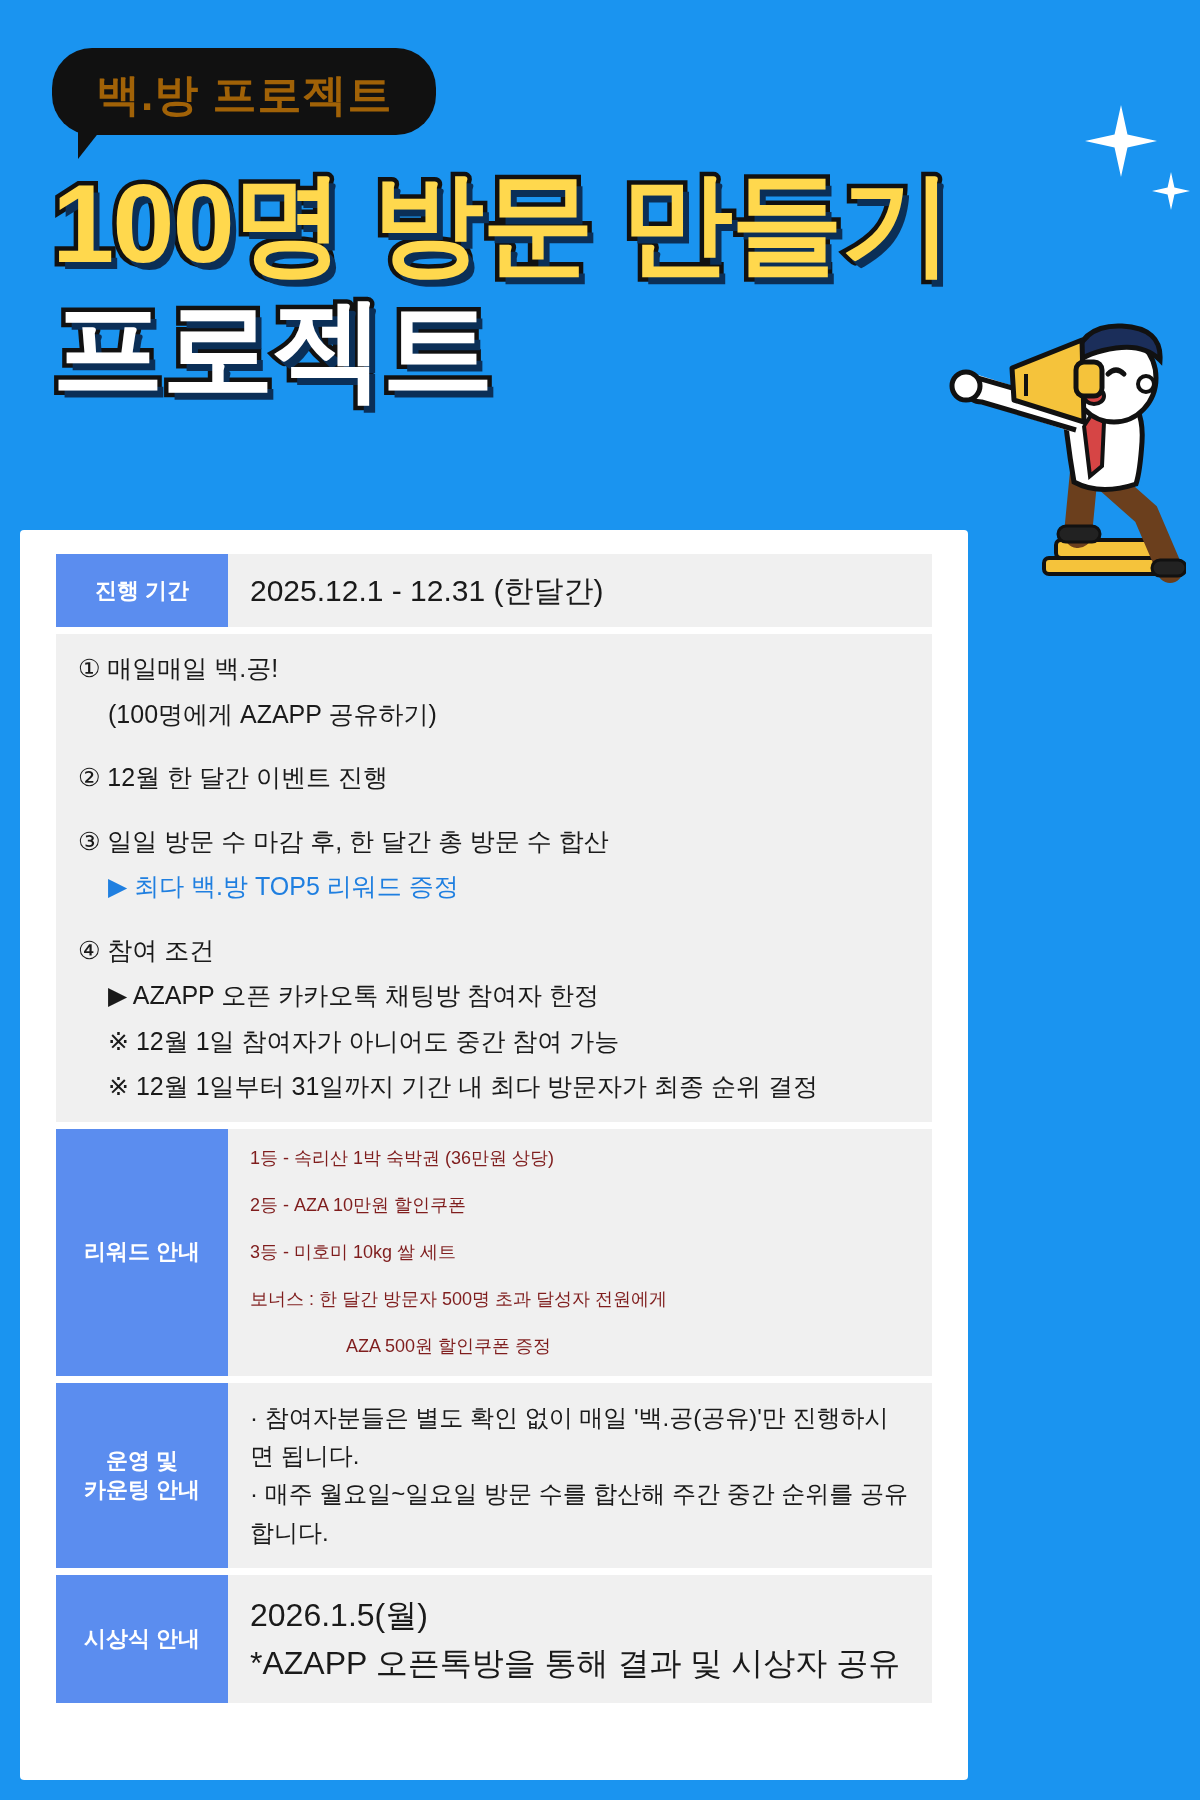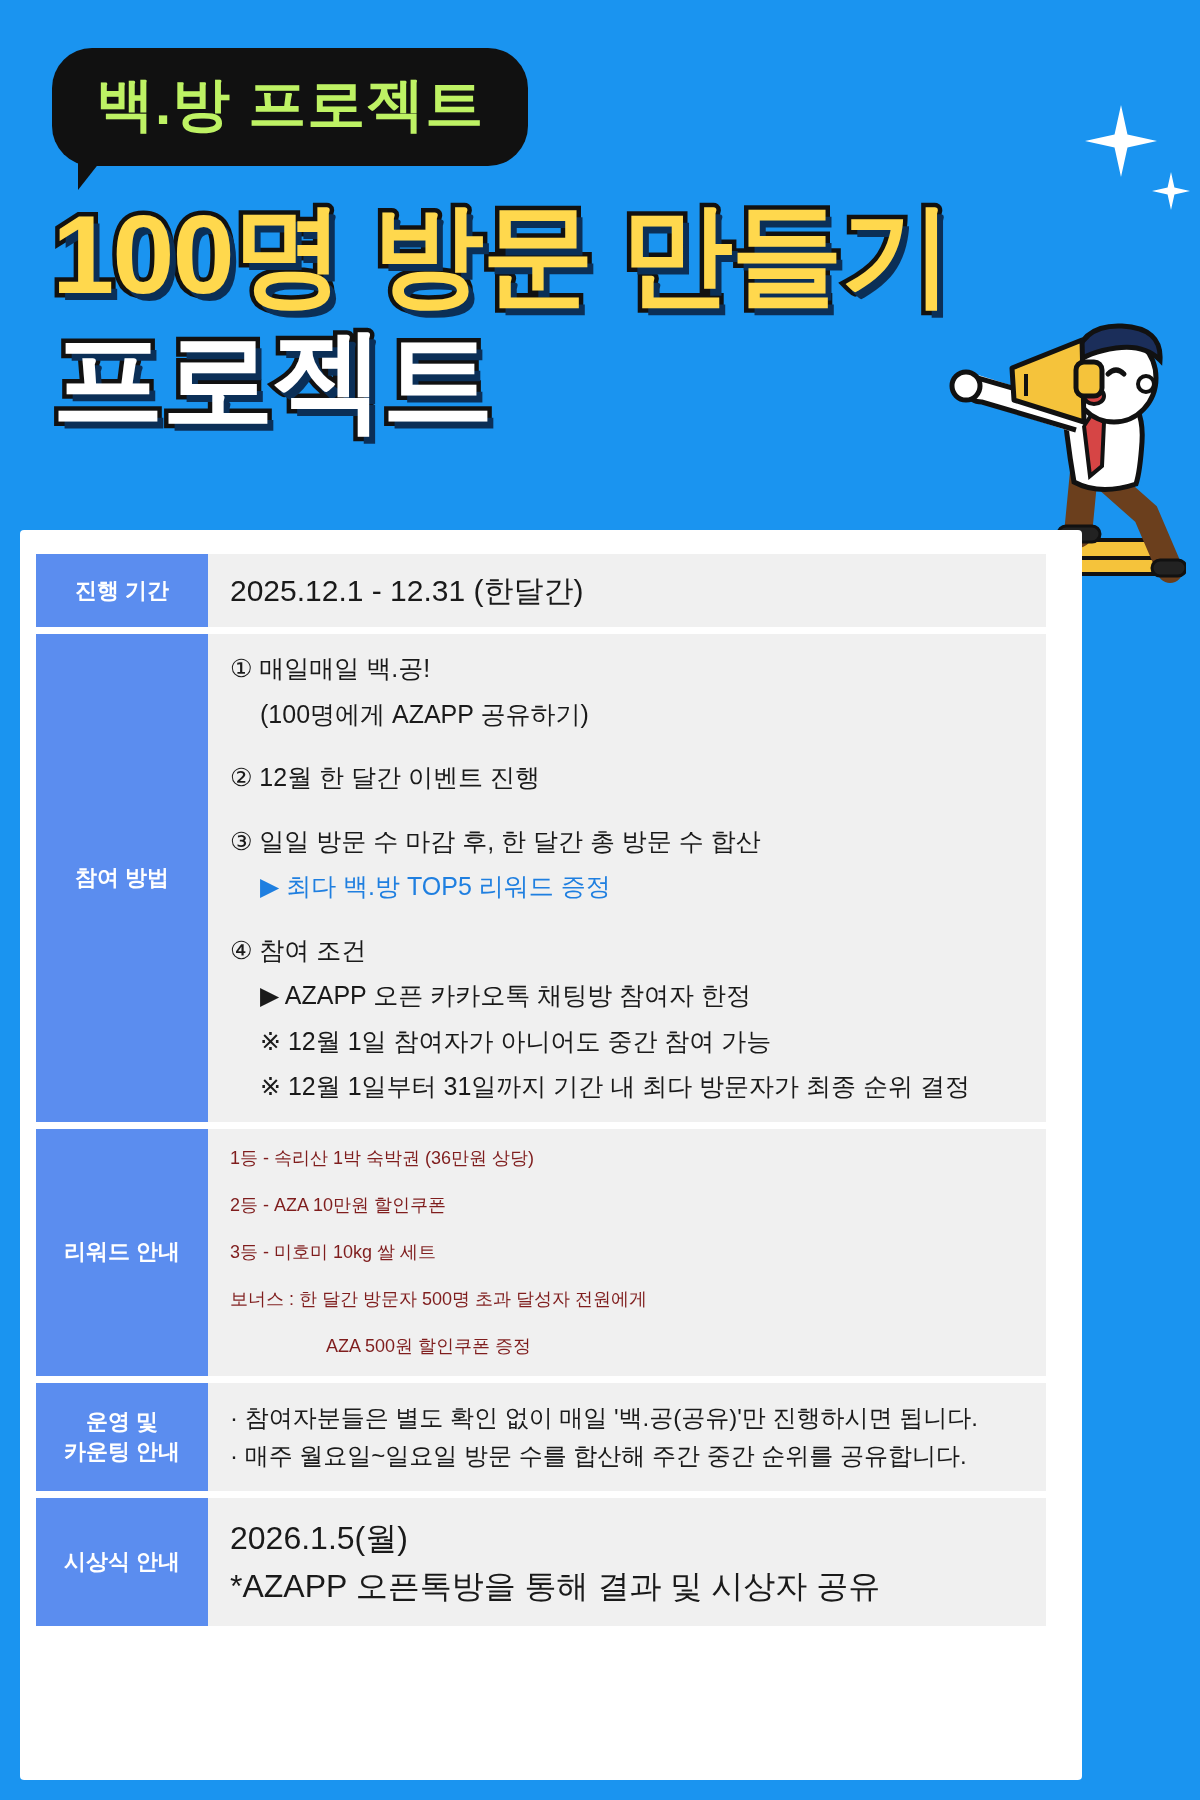--- a/index.html
+++ b/index.html
@@ -24,25 +24,25 @@
 
   .header {
     position: relative;
     padding: 48px 0 0 52px;
     height: 530px;
   }
 
   .badge {
     display: inline-block;
     background: #111111;
-    color: #bef264;
-    font-size: 58px;
+    color: #a16207;
+    font-size: 44px;
     font-weight: bold;
     letter-spacing: 1px;
-    padding: 18px 44px 22px 44px;
+    padding: 18px 44px 10px 44px;
     border-radius: 40px;
     position: relative;
   }
   .badge::after {
     content: "";
     position: absolute;
     left: 26px;
     bottom: -24px;
     width: 0; height: 0;
     border-left: 22px solid #111111;
@@ -90,25 +90,25 @@
     top: 322px;
     width: 360px;
     height: 290px;
   }
 
   
   .card {
     position: absolute;
     left: 20px;
     top: 530px;
-    width: 1062px;
+    width: 948px;
     height: 1250px;
     background: #ffffff;
     border-radius: 4px;
-    padding: 24px 36px 26px 16px;
+    padding: 24px 36px 26px 36px;
   }
   .row { display: flex; margin-bottom: 7px; }
   .lbl {
     width: 172px;
     flex: 0 0 172px;
     background: #5b8def;
     color: #ffffff;
     font-size: 22px;
     font-weight: bold;
     display: flex;
@@ -200,21 +200,20 @@
   </div>
 
   <div class="card">
 
     <div class="row">
       <div class="lbl">진행 기간</div>
       <div class="val period">2025.12.1 - 12.31 (한달간)</div>
     </div>
 
     <div class="row">
-      <div class="lbl">참여 방법</div>
       <div class="val">
         <div>① 매일매일 백.공!</div>
         <div class="indent1">(100명에게 AZAPP 공유하기)</div>
         <div class="gap"></div>
         <div>② 12월 한 달간 이벤트 진행</div>
         <div class="gap"></div>
         <div>③ 일일 방문 수 마감 후, 한 달간 총 방문 수 합산</div>
         <div class="indent1 blue">▶ 최다 백.방 TOP5 리워드 증정</div>
         <div class="gap"></div>
         <div>④ 참여 조건</div>

